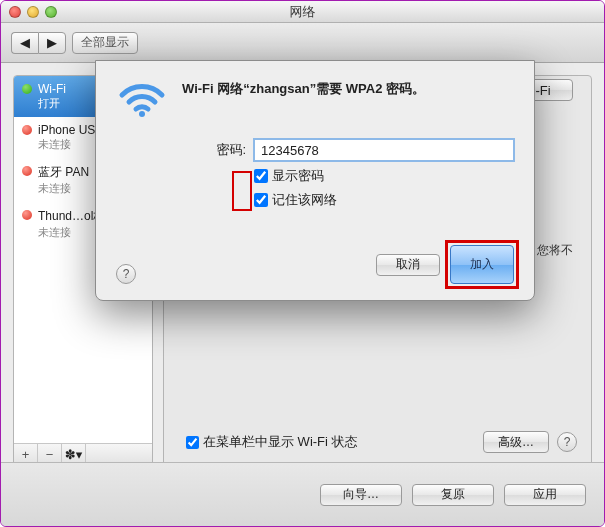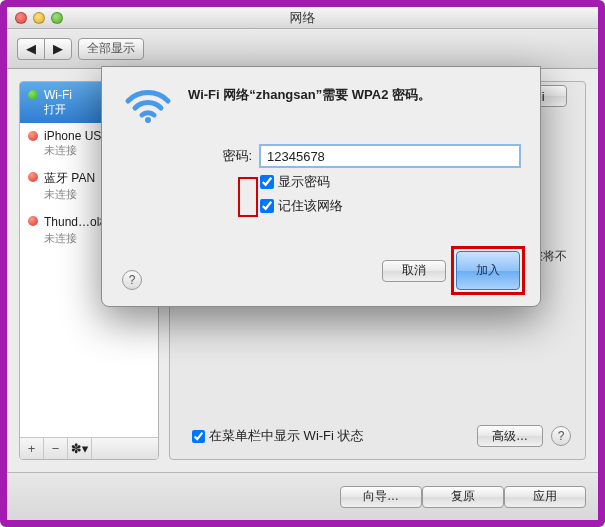--- a/index.html
+++ b/index.html
@@ -1,17 +1,17 @@
 <!DOCTYPE html>
 <html><head>
 <meta charset="utf-8">
 <style>
   *{box-sizing:border-box;margin:0;padding:0;font-family:"Lucida Grande","Helvetica Neue",Arial,sans-serif;font-size:13px;color:#222}
   body{background:#fff}
-  .window{width:605px;height:527px;position:relative;border:7px solid #a21caf;border-radius:6px;overflow:hidden;background:#ececec;margin:0}
+  .window{width:605px;height:527px;position:relative;border:1px solid #a21caf;border-radius:6px;overflow:hidden;background:#ececec;margin:0}
   .titlebar{height:22px;background:linear-gradient(#f7f7f7,#d9d9d9);border-bottom:1px solid #b0b0b0;display:flex;align-items:center;position:relative}
   .traffic{display:flex;gap:6px;margin-left:8px}
   .dot{width:12px;height:12px;border-radius:50%;border:1px solid rgba(0,0,0,.25)}
   .dot.r{background:radial-gradient(circle at 40% 35%,#ff8b83,#e0443e)}
   .dot.y{background:radial-gradient(circle at 40% 35%,#ffe07a,#e0a92f)}
   .dot.g{background:radial-gradient(circle at 40% 35%,#9be07b,#56b12c)}
   .wtitle{position:absolute;left:0;right:0;text-align:center;font-size:13px;color:#3a3a3a}
   .toolbar{height:40px;background:linear-gradient(#ebebeb,#d4d4d4);border-bottom:1px solid #a6a6a6;display:flex;align-items:center;padding:0 10px;gap:6px}
   .seg{display:flex}
   .tb-btn{height:22px;border:1px solid #9a9a9a;background:linear-gradient(#fdfdfd,#dcdcdc);display:flex;align-items:center;justify-content:center;padding:0 8px;font-size:12px;color:#555}
@@ -32,21 +32,21 @@
   .sb-sub{font-size:11px;color:#888}
   .sb-foot{height:22px;border-top:1px solid #c7c7c7;background:linear-gradient(#f6f6f6,#e2e2e2);display:flex}
   .sb-fbtn{width:24px;height:100%;border-right:1px solid #c7c7c7;display:flex;align-items:center;justify-content:center;font-size:13px;color:#555}
   .main{flex:1;margin-left:10px;position:relative;border:1px solid #b4b4b4;border-radius:4px;background:#e8e8e8;padding:10px 14px}
   .main .right-btn{position:absolute;right:18px;top:3px}
   .main .hint{position:absolute;right:18px;top:166px;color:#333;font-size:12px}
   .status-row{position:absolute;bottom:12px;left:22px;right:14px;display:flex;align-items:center;justify-content:space-between}
   .status-row label{display:flex;align-items:center;gap:4px;color:#333;font-size:12px}
   .bt-icon{position:absolute;left:180px;top:140px;width:18px;height:18px;border-radius:4px;background:radial-gradient(circle,#bfe4ff,#7ab8f0);opacity:.7}
   .aqua-btn{height:22px;padding:0 14px;border:1px solid #9a9a9a;border-radius:4px;background:linear-gradient(#fdfdfd,#e8e8e8 50%,#dcdcdc 51%,#f1f1f1);font-size:12px;color:#222}
-  .footer{position:absolute;left:0;right:0;bottom:0;height:48px;border-top:1px solid #b7b7b7;background:linear-gradient(#e8e8e8,#d8d8d8);display:flex;align-items:center;justify-content:flex-end;padding:0 12px;}
+  .footer{position:absolute;left:0;right:0;bottom:0;height:64px;border-top:1px solid #b7b7b7;background:linear-gradient(#e8e8e8,#d8d8d8);display:flex;align-items:center;justify-content:flex-end;padding:0 18px;gap:10px}
   .footer .aqua-btn{min-width:82px}
   .help{width:20px;height:20px;border-radius:50%;border:1px solid #9a9a9a;background:linear-gradient(#fafafa,#dcdcdc);display:flex;align-items:center;justify-content:center;font-size:12px;color:#555}
 
   
   .sheet{position:absolute;top:59px;left:94px;width:440px;background:#eeeeee;border:1px solid #8c8c8c;border-radius:0 0 8px 8px;box-shadow:0 14px 40px rgba(0,0,0,.45);padding:18px 20px 16px 20px}
   .sheet-head{display:flex;align-items:flex-start;gap:14px;margin-bottom:20px}
   .wifi-ico{width:52px;height:40px;display:flex;align-items:center;justify-content:center}
   .sheet-msg{font-size:13px;font-weight:bold;line-height:1.5}
   .form-row{display:flex;align-items:center;margin:6px 0}
   .form-row .lbl{width:130px;text-align:right;margin-right:8px;font-size:13px}

